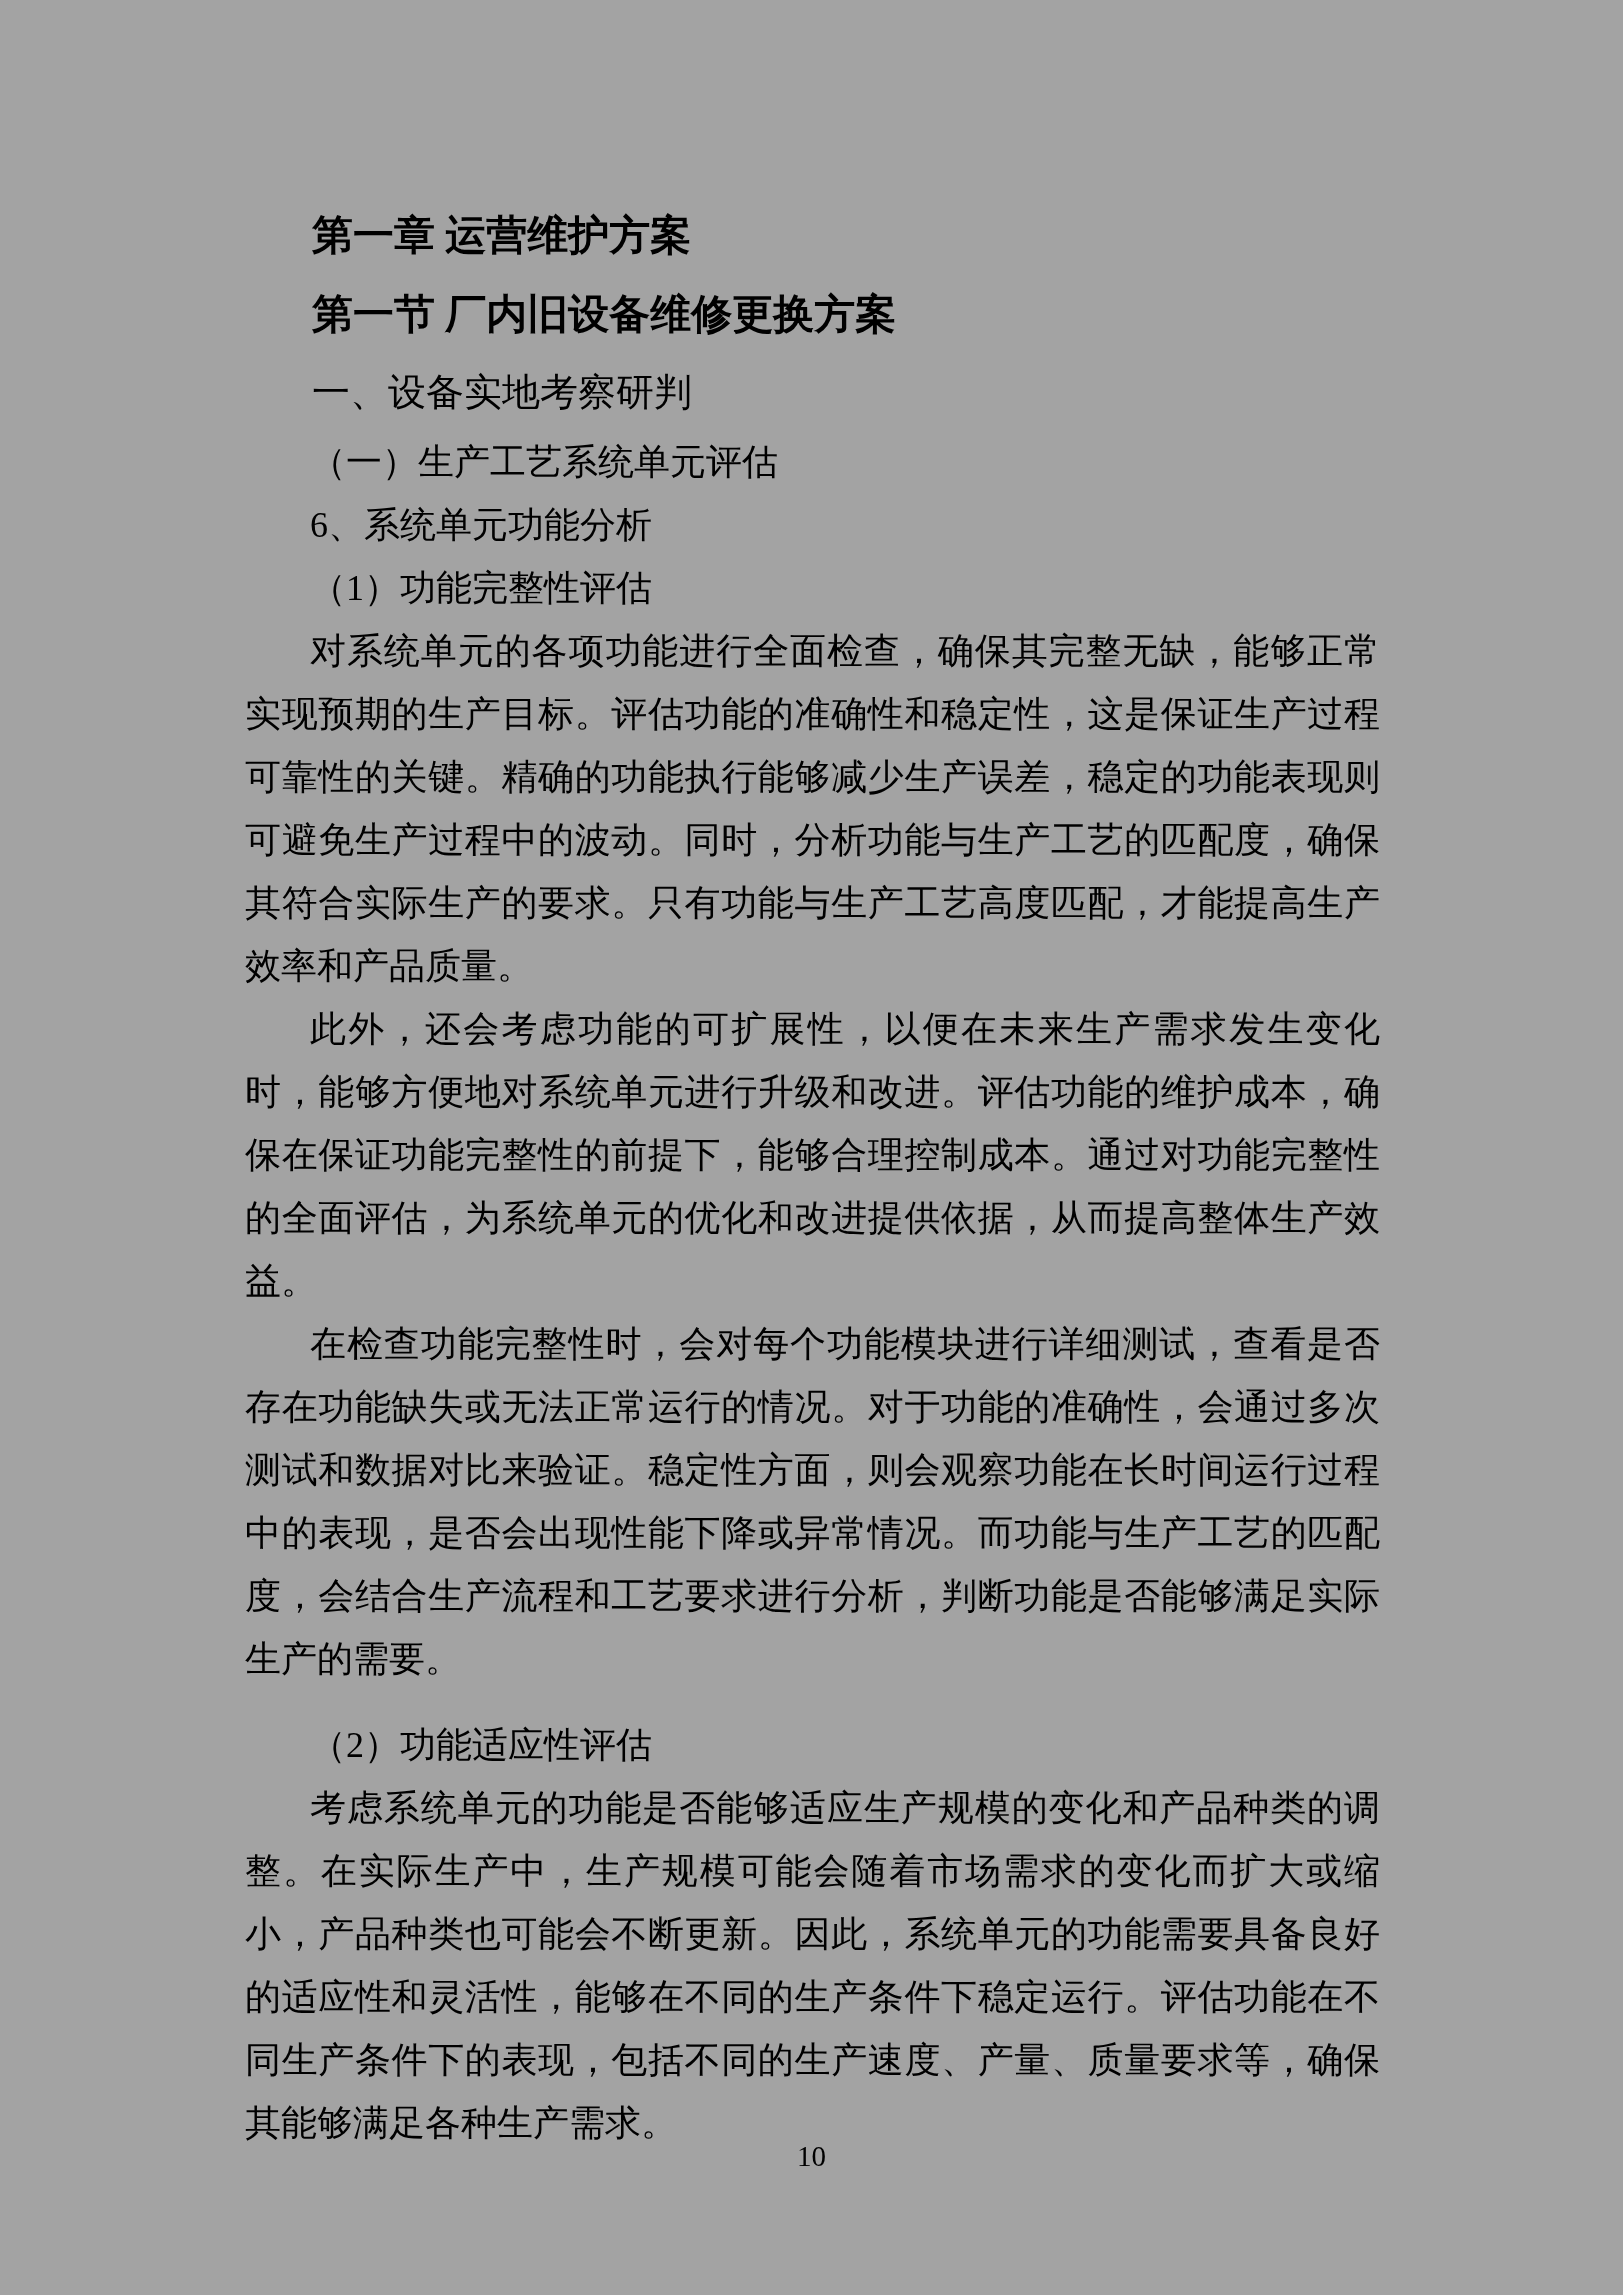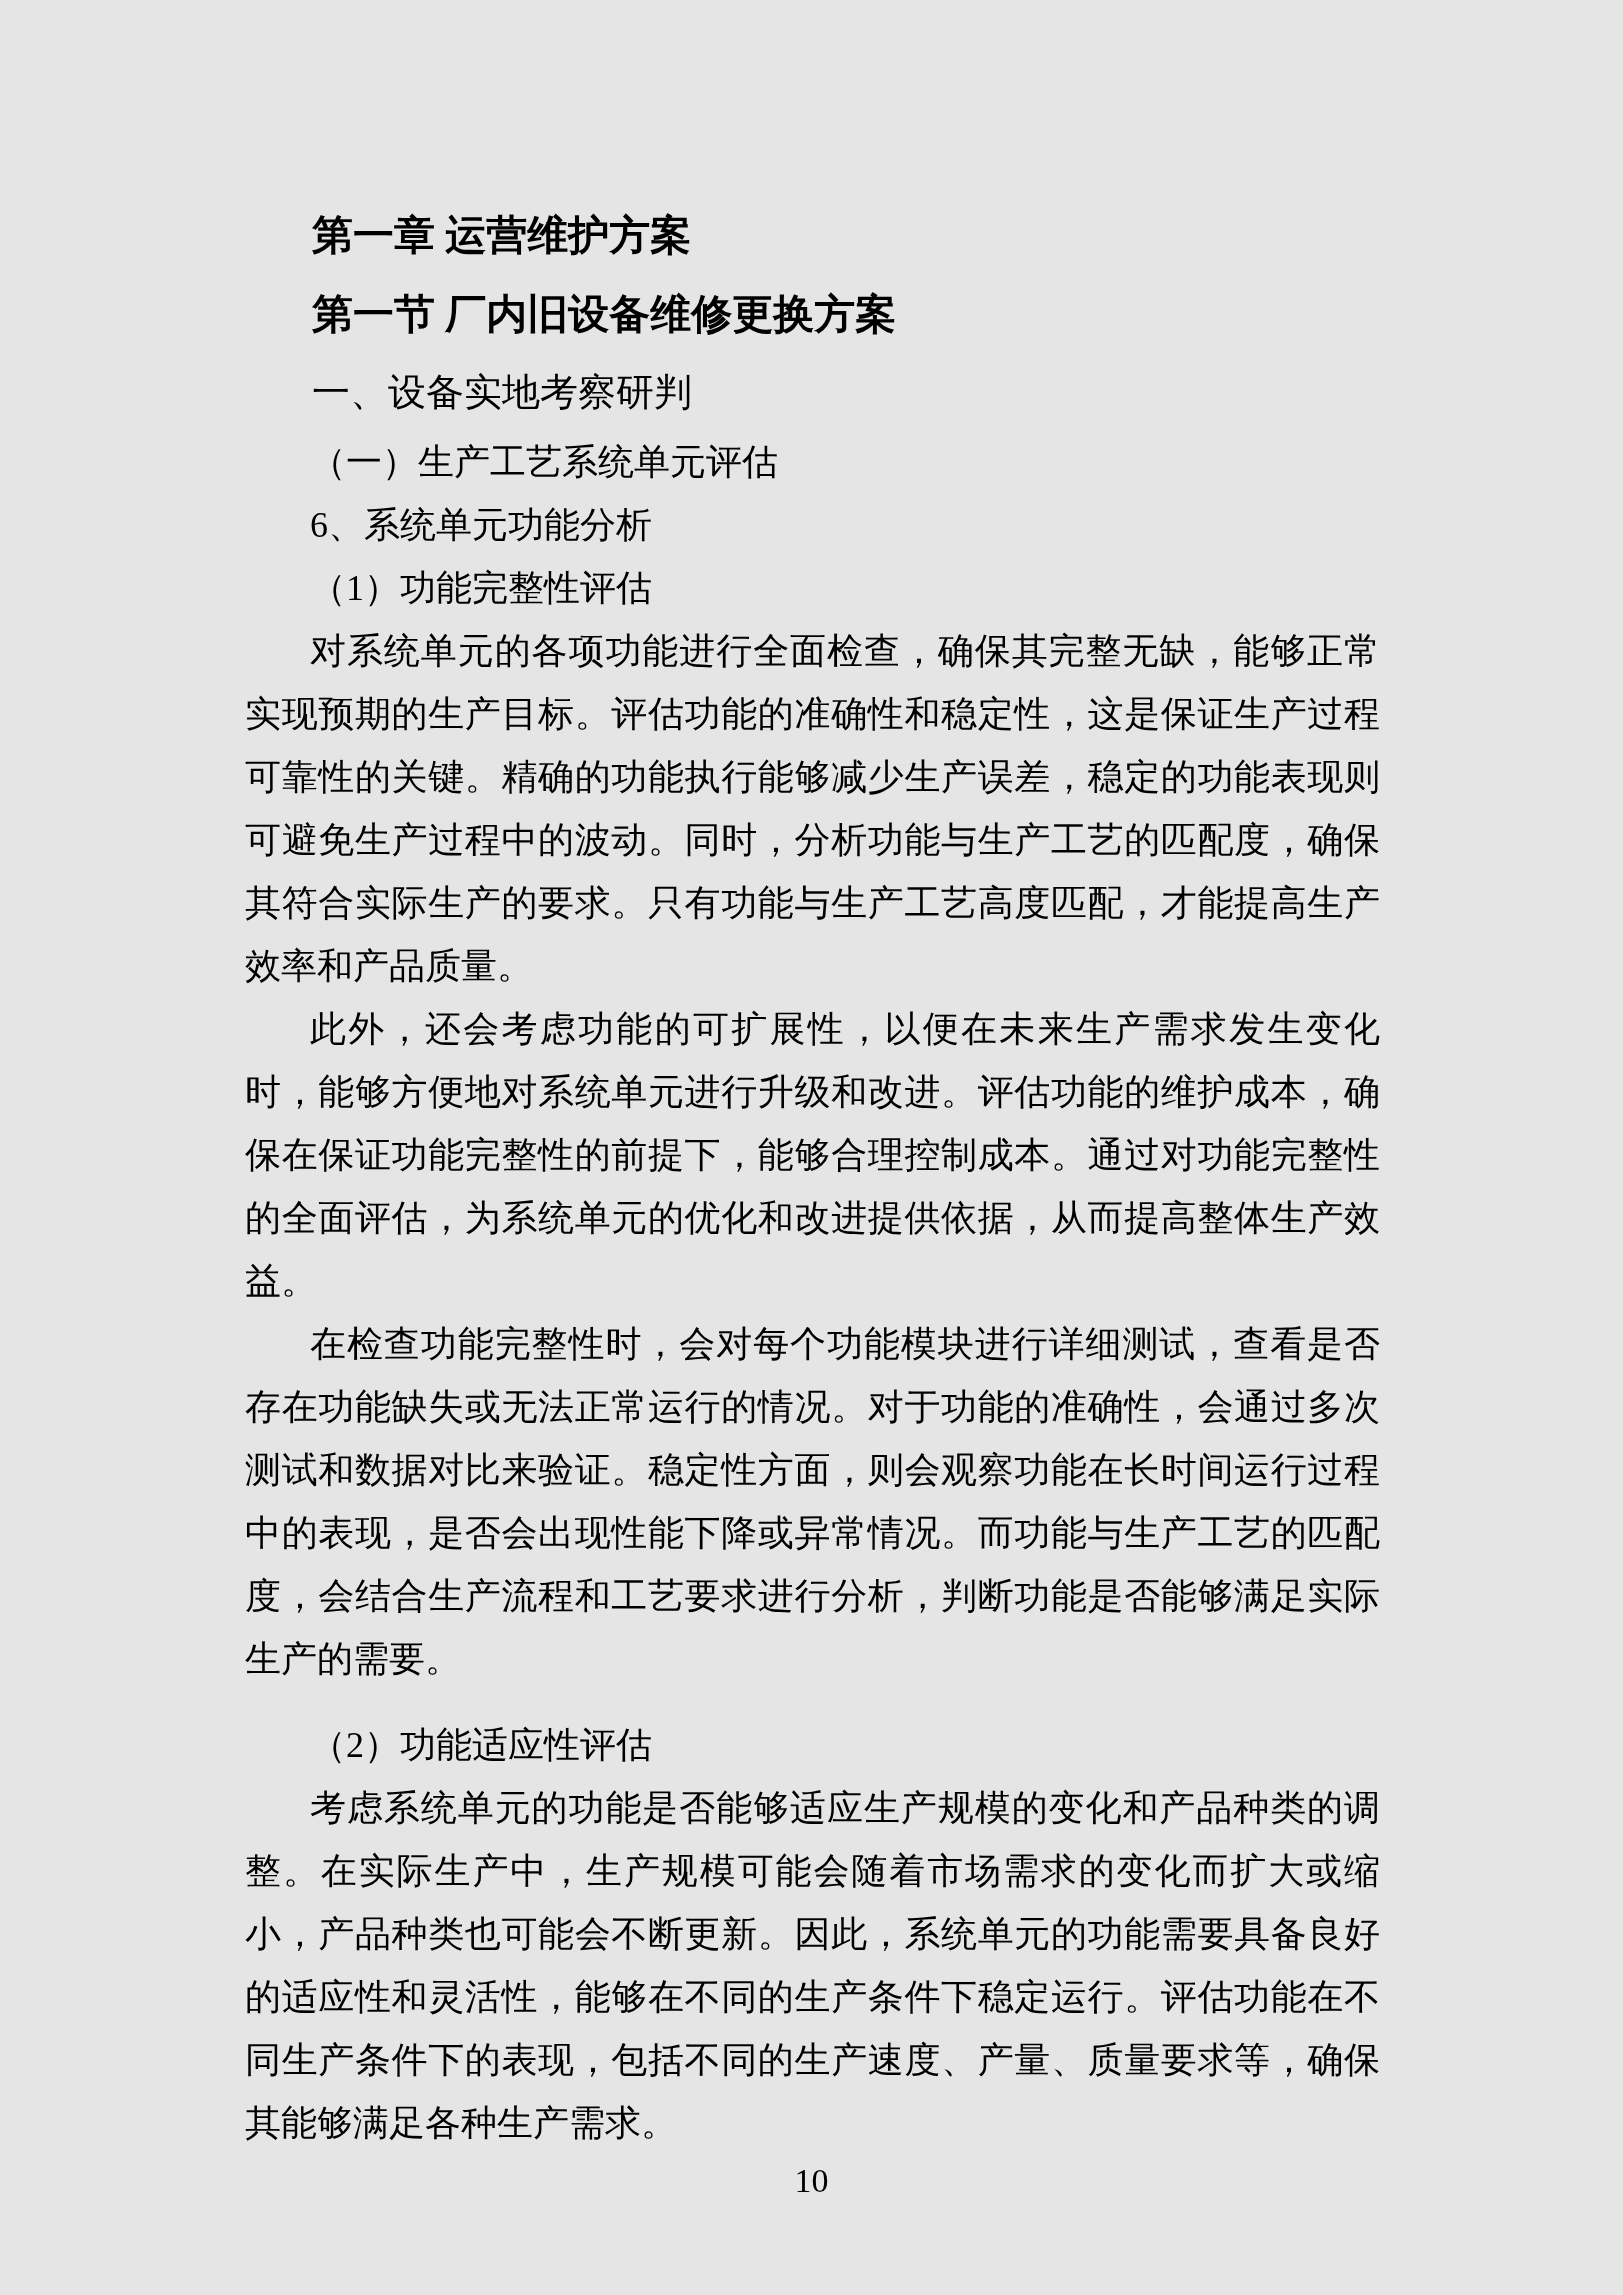--- a/index.html
+++ b/index.html
@@ -4,21 +4,21 @@
 <style>
   html, body {
     margin: 0;
     padding: 0;
     background: #ffffff;
   }
   .page {
     position: relative;
     width: 1623px;
     height: 2295px;
-    background: #e5e5e5;
+    background: #a3a3a3;
     overflow: hidden;
     font-family: "Liberation Serif", "DejaVu Serif", serif;
     color: #000000;
   }
   .content {
     position: absolute;
     left: 245px;
     top: 196px;
     width: 1135px;
   }
@@ -46,23 +46,22 @@
   }
   .spaced {
     margin-top: 23px;
   }
   .footer {
     position: absolute;
     left: 0;
     right: 0;
     top: 2140px;
     text-align: center;
-    font-size: 34px;
+    font-size: 29px;
     line-height: 33px;
-    margin-top: 24px;
   }
 </style>
 </head>
 <body>
 
 <div class="page">
   <div class="content">
 
     <div class="h-chapter">第一章 运营维护方案</div>
 

